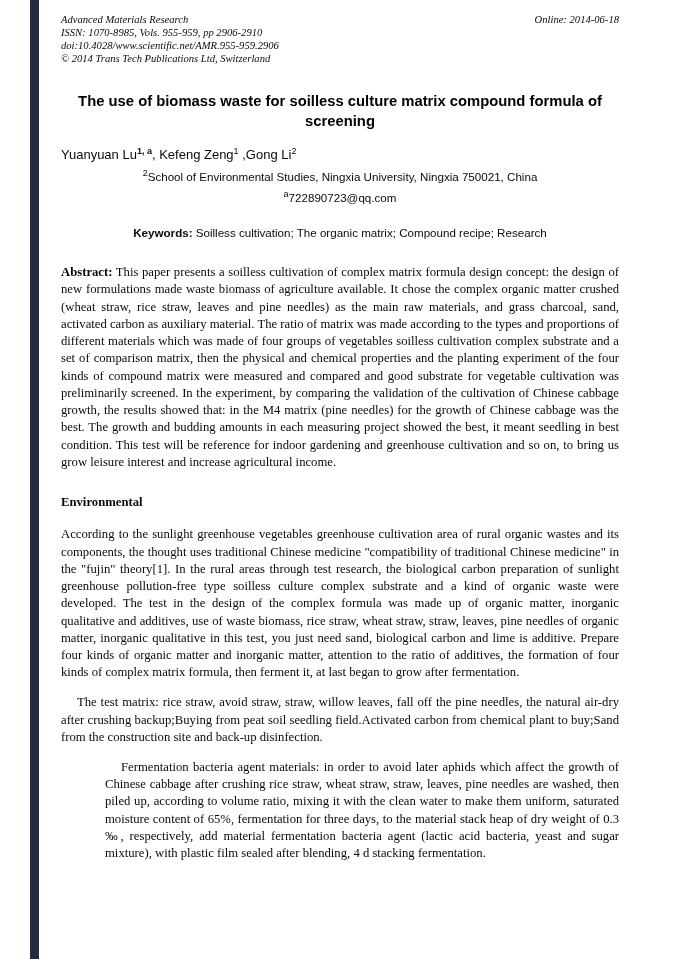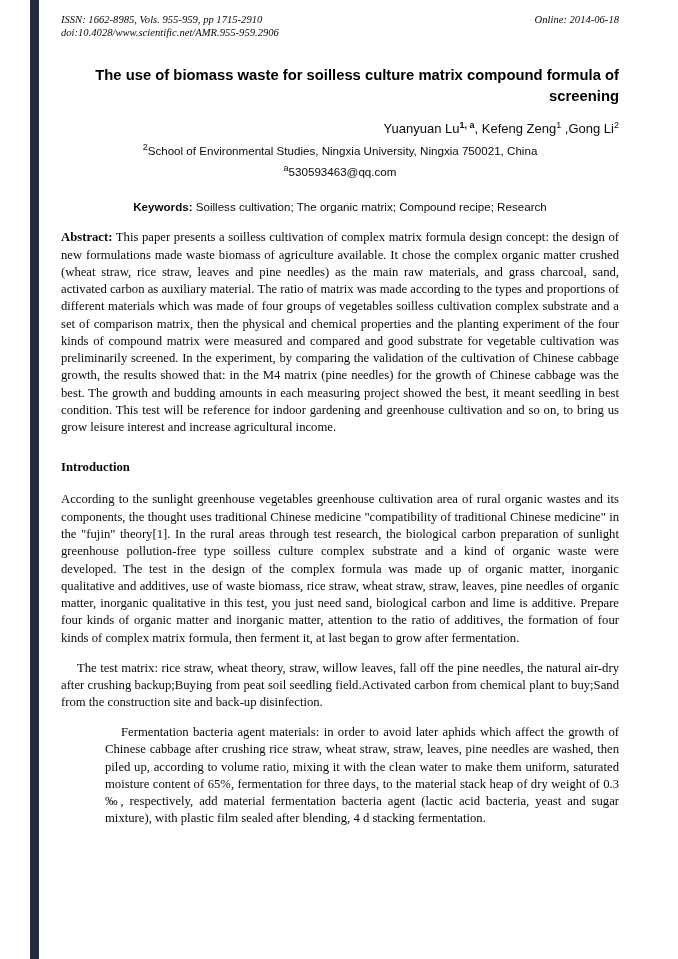--- a/index.html
+++ b/index.html
@@ -34,26 +34,26 @@
   .journal-info div { white-space: nowrap; }
   .online-date { white-space: nowrap; margin-left: 18px; }
 
   
   .paper-title {
     margin: 25px 0 0 0;
     font-family: "Liberation Sans", sans-serif;
     font-weight: bold;
     font-size: 14.8px;
     line-height: 1.4;
-    text-align: right;
+    text-align: center;
     color: #000;
   }
   .authors {
     margin-top: 15px;
-    text-align: right;
+    text-align: left;
     font-family: "Liberation Sans", sans-serif;
     font-size: 13px;
   }
   .authors sup, .affil sup, .email-line sup {
     font-size: 9px;
     line-height: 0;
   }
   .authors .bold-sup sup { font-weight: bold; }
   .affil, .email-line {
     margin-top: 8px;
@@ -65,21 +65,21 @@
   .keywords {
     margin-top: 22px;
     font-family: "Liberation Sans", sans-serif;
     font-size: 11.6px;
     text-align: center;
   }
   .keywords .kw-label { font-weight: bold; }
 
   
   .abstract, .body-par {
-    margin-top: 16px;
+    margin-top: 25px;
     font-size: 12.7px;
     line-height: 1.36;
     text-align: justify;
   }
   .abstract .abs-label { font-weight: bold; }
   .section-heading {
     margin-top: 24px;
     font-size: 12.7px;
     font-weight: bold;
   }
@@ -94,42 +94,44 @@
 </style>
 </head>
 <body>
 
 <div class="edge-strip"></div>
 
 <div class="content">
 
   <div class="journal-header">
     <div class="journal-info">
-      <div>ISSN: 1662-8985, Vols. 955-959, pp 1715-2910</div>
+      <div>Advanced Materials Research</div>
+      <div>ISSN: 1070-8985, Vols. 955-959, pp 2906-2910</div>
       <div>doi:10.4028/www.scientific.net/AMR.955-959.2906</div>
+      <div>© 2014 Trans Tech Publications Ltd, Switzerland</div>
     </div>
     <div class="online-date">Online: 2014-06-18</div>
   </div>
 
   <h1 class="paper-title">The use of biomass waste for soilless culture matrix compound formula of screening</h1>
 
   <div class="authors"><span class="bold-sup"><span>Yuanyuan Lu</span><sup>1, a</sup></span><span>, </span><span><span>Kefeng Zeng</span><sup>1</sup></span><span> ,</span><span><span>Gong Li</span><sup>2</sup></span></div>
 
 
   <div class="affil"><sup>2</sup><span>School of Environmental Studies, Ningxia University, Ningxia 750021, China</span></div>
 
-  <div class="email-line"><sup>a</sup><span>530593463@qq.com</span></div>
+  <div class="email-line"><sup>a</sup><span>722890723@qq.com</span></div>
 
   <p class="keywords"><span class="kw-label">Keywords:</span><span> Soilless cultivation; The organic matrix; Compound recipe; Research</span></p>
 
   <p class="abstract"><span class="abs-label">Abstract:</span><span> This paper presents a soilless cultivation of complex matrix formula design concept: the design of new formulations made waste biomass of agriculture available. It chose the complex organic matter crushed (wheat straw, rice straw, leaves and pine needles)  as the main raw materials, and  grass charcoal, sand, activated carbon as auxiliary material. The ratio of matrix was made according to the types and proportions of different materials which was made of four groups of vegetables soilless cultivation complex substrate and a set of comparison matrix, then the physical and chemical properties and the planting experiment of the four kinds of compound matrix were measured and compared and good substrate for vegetable cultivation was preliminarily screened.  In the experiment, by comparing the validation of the cultivation of Chinese cabbage growth, the results showed that: in the M4 matrix (pine needles) for the growth of Chinese cabbage was the best. The growth and budding amounts in each measuring project showed the best, it meant seedling in best condition. This test will be reference for indoor gardening and greenhouse cultivation and so on, to bring us grow leisure interest and increase agricultural income.</span></p>
 
-  <h2 class="section-heading">Introduction</h2>
+  <h2 class="section-heading">Environmental</h2>
 
   <p class="body-par first-after-heading">According to the sunlight greenhouse vegetables greenhouse cultivation area of rural organic wastes and its components, the thought uses traditional Chinese medicine "compatibility of traditional Chinese medicine" in the "fujin" theory[1]. In the rural areas through test research, the biological carbon preparation of sunlight greenhouse pollution-free type soilless culture complex substrate and a kind of organic waste were developed. The test in the design of the complex formula was made up of organic matter, inorganic qualitative and additives, use of waste biomass, rice straw, wheat straw, straw, leaves, pine needles of organic matter, inorganic qualitative in this test, you just need sand, biological carbon and lime is additive. Prepare four kinds of organic matter and inorganic matter, attention to the ratio of additives, the formation of four kinds of complex matrix formula, then ferment it, at last began to grow after fermentation.</p>
 
 
 
-  <p class="body-par indent first-after-heading" style="margin-top:8px">The test matrix: rice straw, wheat theory, straw, willow leaves, fall off the pine needles, the natural air-dry after crushing backup;Buying from peat soil seedling field.Activated carbon from chemical plant to buy;Sand from the construction site and back-up disinfection.</p>
+  <p class="body-par indent first-after-heading" style="margin-top:8px">The test matrix: rice straw, avoid straw, straw, willow leaves, fall off the pine needles, the natural air-dry after crushing backup;Buying from peat soil seedling field.Activated carbon from chemical plant to buy;Sand from the construction site and back-up disinfection.</p>
 
   <p class="body-par indent tight">Fermentation bacteria agent materials: in order to avoid later aphids which affect the growth of Chinese cabbage after crushing rice straw, wheat straw, straw, leaves, pine needles are washed, then piled up, according to volume ratio, mixing it with the clean water to make them uniform, saturated moisture content of 65%, fermentation for three days, to the material stack heap of dry weight of 0.3 ‰, respectively, add material fermentation bacteria agent (lactic acid bacteria, yeast and sugar mixture), with plastic film sealed after blending, 4 d stacking fermentation.</p>
 
 </div>
 
 </body></html>

